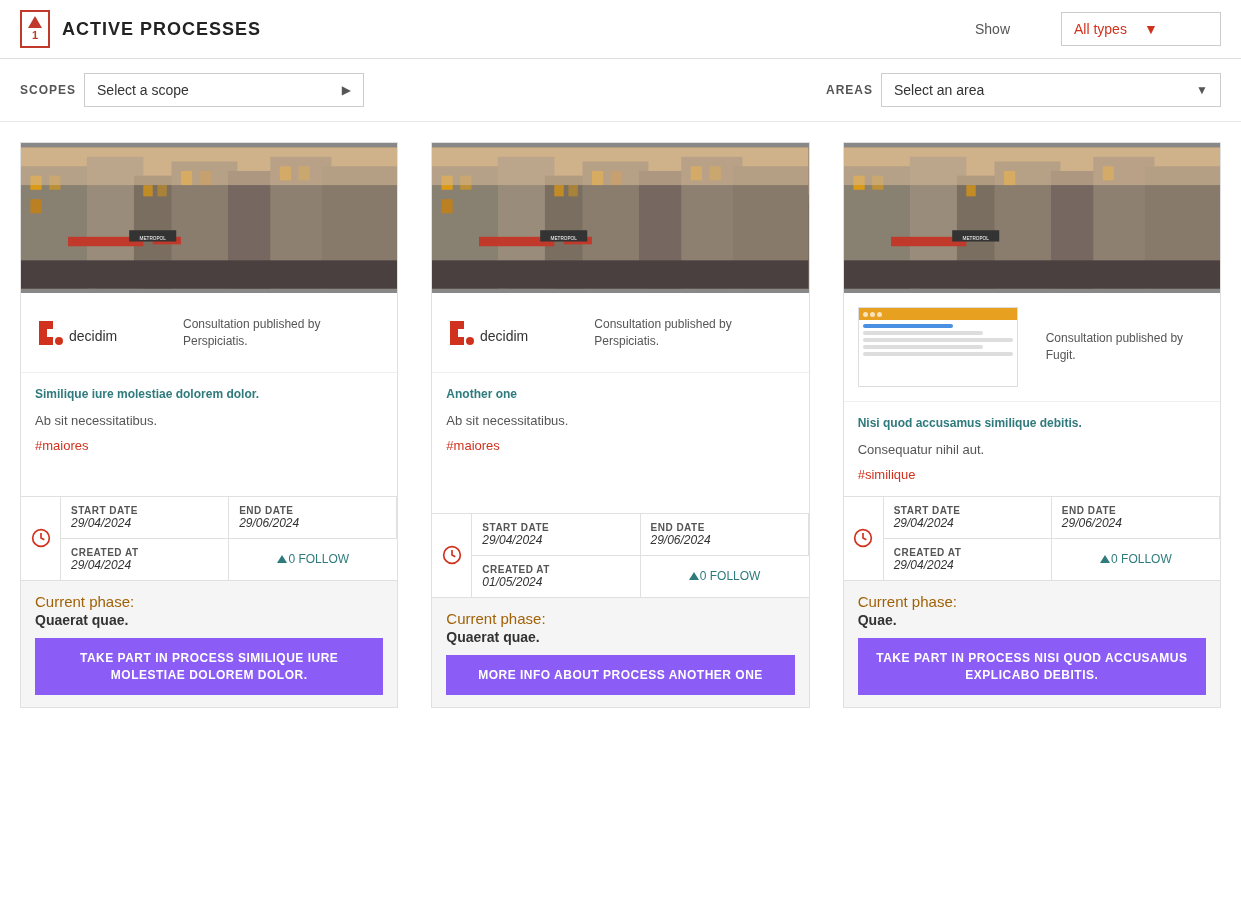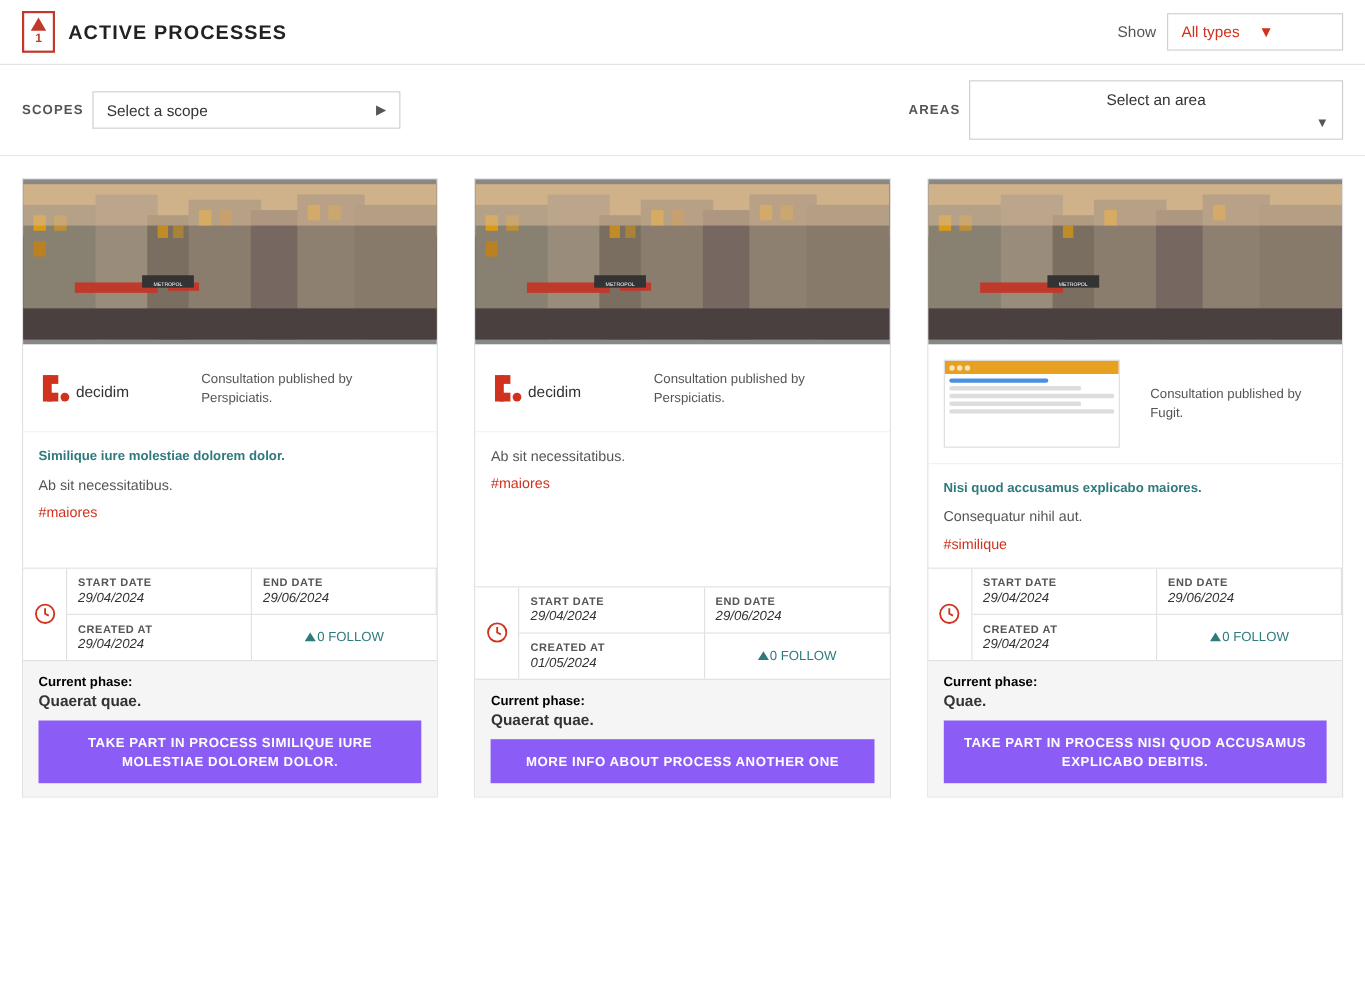--- a/index.html
+++ b/index.html
@@ -55,20 +55,21 @@
       border: 1px solid #ccc;
       padding: 8px 12px;
       font-size: 14px;
       color: #d0321e;
       background: #fff;
       cursor: pointer;
       display: flex;
       align-items: center;
       gap: 6px;
       min-width: 160px;
+      margin-left: 41px;
     }
     .type-select span { flex: 1; }
 
     .filters-bar {
       display: flex;
       align-items: center;
       padding: 14px 20px;
       gap: 20px;
       border-bottom: 1px solid #e8e8e8;
     }
@@ -100,21 +101,20 @@
       border: 1px solid #ccc;
       padding: 8px 12px;
       font-size: 14px;
       color: #333;
       background: #fff;
       cursor: pointer;
       display: flex;
       align-items: center;
       gap: 6px;
       min-width: 340px;
-      flex-direction: column;
     }
     .area-select .arrow { margin-left: auto; color: #555; font-size: 12px; }
     .filter-spacer { flex: 1; }
 
     .cards-container {
       display: flex;
       gap: 0;
       padding: 20px;
       justify-content: space-between;
     }
@@ -283,24 +283,23 @@
       border-right: 5px solid transparent;
       border-bottom: 8px solid #2e7a7c;
     }
 
     .card-footer {
       padding: 12px 14px;
       background: #f5f5f5;
       border-top: 1px solid #e0e0e0;
     }
     .current-phase-label {
-      font-size: 12px;
-      color: #000000;
+      font-size: 15px;
+      color: #a16207;
       margin-bottom: 2px;
-      font-weight: bold;
     }
     .current-phase-value {
       font-size: 14px;
       font-weight: bold;
       color: #333;
       margin-bottom: 10px;
     }
     .cta-btn {
       width: 100%;
       padding: 12px;
@@ -486,20 +485,21 @@
           <rect x="8" y="8" width="10" height="8" fill="#d0321e"></rect>
           <rect x="8" y="24" width="10" height="8" fill="#d0321e"></rect>
           <circle cx="24" cy="28" r="4" fill="#d0321e"></circle>
           <text x="34" y="28" fill="#333" font-size="14" font-family="Arial" font-weight="300">decidim</text>
         </svg>
       </div>
       <span class="consultation-text">Consultation published by Perspiciatis.</span>
     </div>
 
     <div class="card-body">
+      <div class="card-title">Another one</div>
       <div class="card-desc">Ab sit necessitatibus.</div>
       <a class="card-tag" href="#">maiores</a>
     </div>
 
     <div class="card-dates">
       <div class="date-icon-cell">
         <svg width="20" height="20" viewBox="0 0 24 24" fill="none" stroke="#d0321e" stroke-width="2">
           <circle cx="12" cy="12" r="10"></circle>
           <polyline points="12 6 12 12 16 14"></polyline>
         </svg>
@@ -569,21 +569,21 @@
           <div class="screenshot-line short"></div>
           <div class="screenshot-line"></div>
           <div class="screenshot-line short"></div>
           <div class="screenshot-line"></div>
         </div>
       </div>
       <span class="consultation-text">Consultation published by Fugit.</span>
     </div>
 
     <div class="card-body">
-      <div class="card-title">Nisi quod accusamus explicabo maiores.</div>
+      <div class="card-title">Nisi quod accusamus similique debitis.</div>
       <div class="card-desc">Consequatur nihil aut.</div>
       <a class="card-tag" href="#">similique</a>
     </div>
 
     <div class="card-dates">
       <div class="date-icon-cell">
         <svg width="20" height="20" viewBox="0 0 24 24" fill="none" stroke="#d0321e" stroke-width="2">
           <circle cx="12" cy="12" r="10"></circle>
           <polyline points="12 6 12 12 16 14"></polyline>
         </svg>

